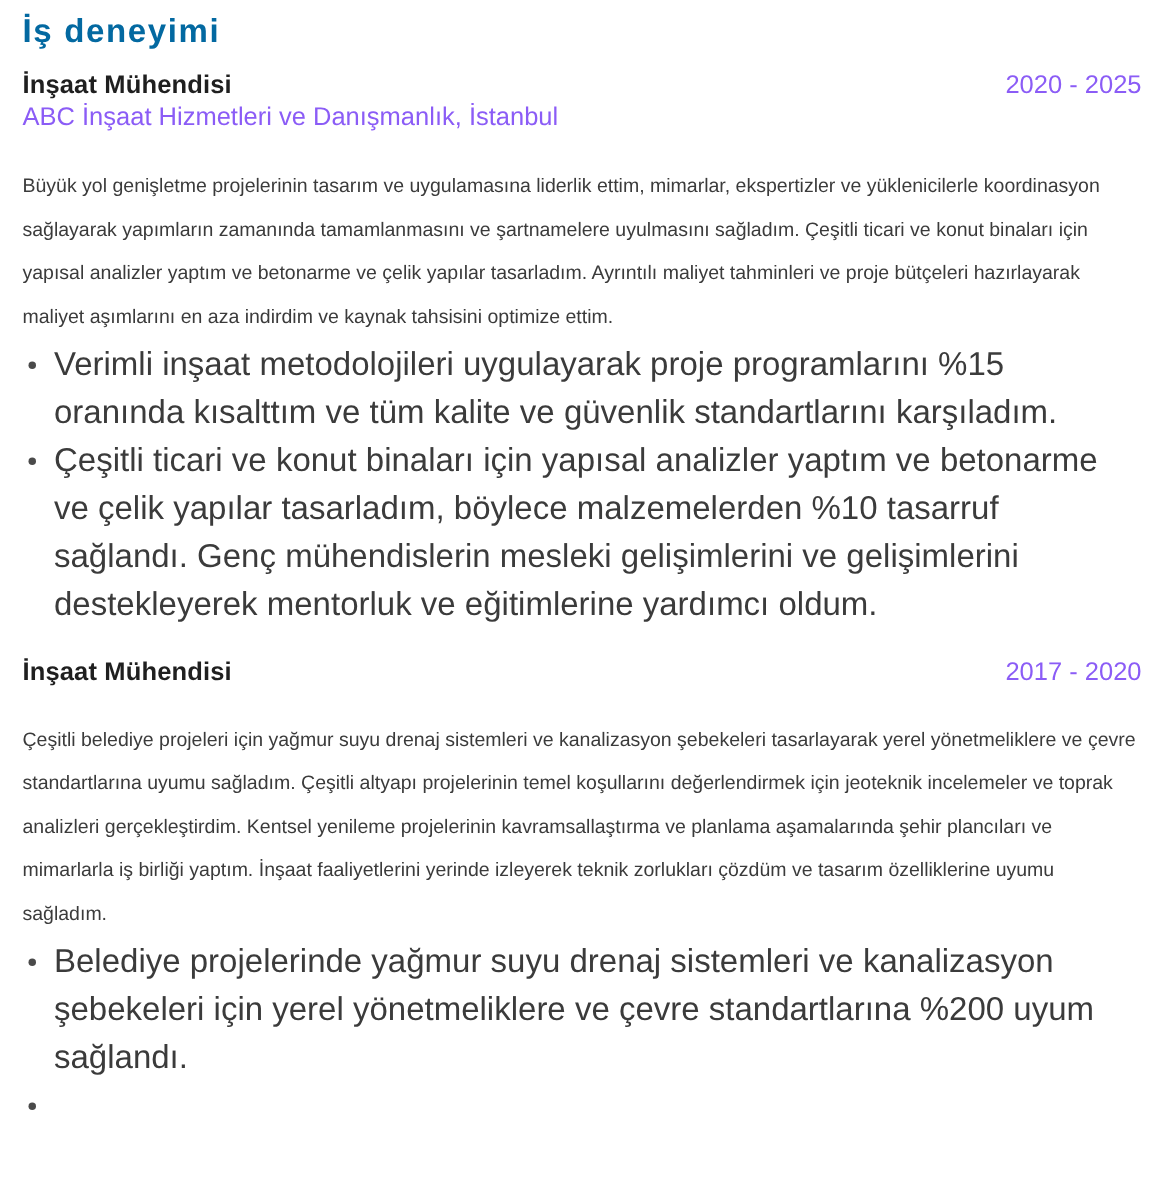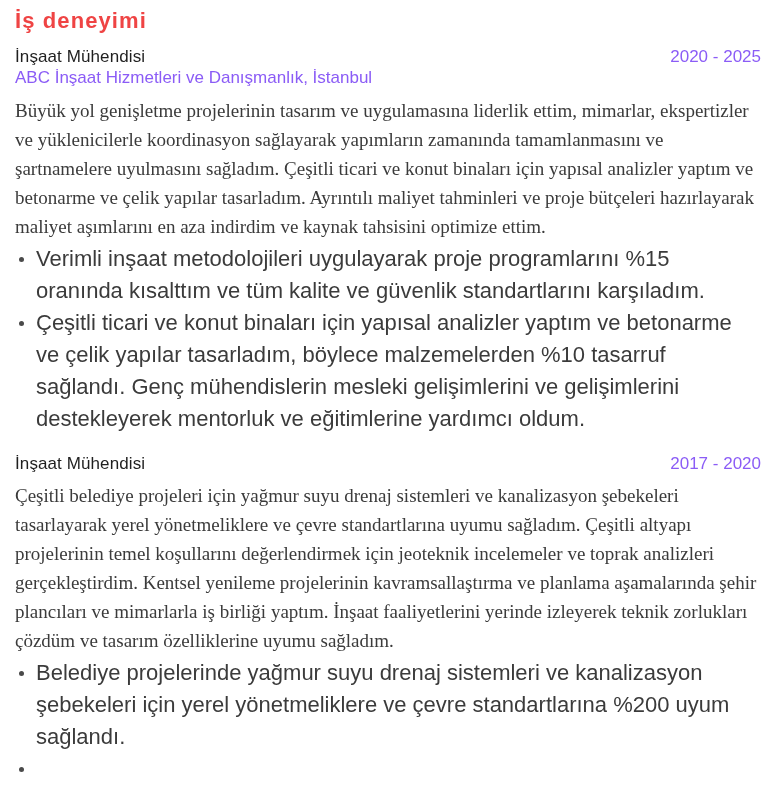--- a/index.html
+++ b/index.html
@@ -23,21 +23,21 @@
     padding: 6px 15px 0 15px;
     position: relative;
   }
 
   
   .section-title {
     font-family: "Liberation Sans", sans-serif;
     font-size: 22px;
     font-weight: bold;
     letter-spacing: 1.1px;
-    color: #ef4444;
+    color: #0369a1;
     line-height: 30px;
     margin: 0 0 10px 0;
   }
 
   
   .job {
     margin: 0 0 0 0;
   }
   .job + .job {
     margin-top: 18px;
@@ -49,21 +49,21 @@
     justify-content: space-between;
     width: 100%;
   }
   .job-head-left {
     flex: 1 1 auto;
     min-width: 0;
   }
   .job-title {
     font-family: "Liberation Sans", sans-serif;
     font-size: 17px;
-    font-weight: normal;
+    font-weight: bold;
     color: #1f1f1f;
     line-height: 21px;
     letter-spacing: 0.1px;
     white-space: nowrap;
   }
   .job-org {
     font-family: "Liberation Sans Narrow", "Liberation Sans", sans-serif;
     font-stretch: condensed;
     font-size: 17px;
     font-weight: normal;
@@ -78,26 +78,26 @@
     font-size: 17px;
     color: #8b5cf6;
     line-height: 21px;
     white-space: nowrap;
     padding-left: 18px;
     text-align: right;
   }
 
   
   .job-summary {
-    font-family: Liberation Serif, serif;
+    font-family: Liberation Sans, sans-serif;
     font-stretch: condensed;
-    font-size: 19px;
+    font-size: 13px;
     color: #3b3b3b;
     line-height: 29px;
-    margin: 7px 0 0 0;
+    margin: 20px 0 0 0;
     text-align: left;
   }
 
   
   .job-bullets {
     list-style: none;
     margin: 2px 0 0 0;
     padding: 0;
   }
   .job-bullets li {

